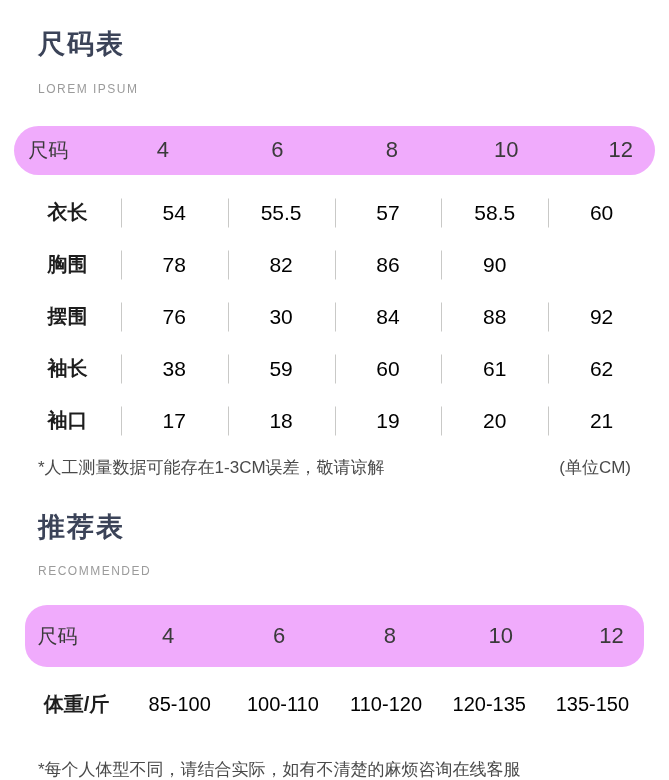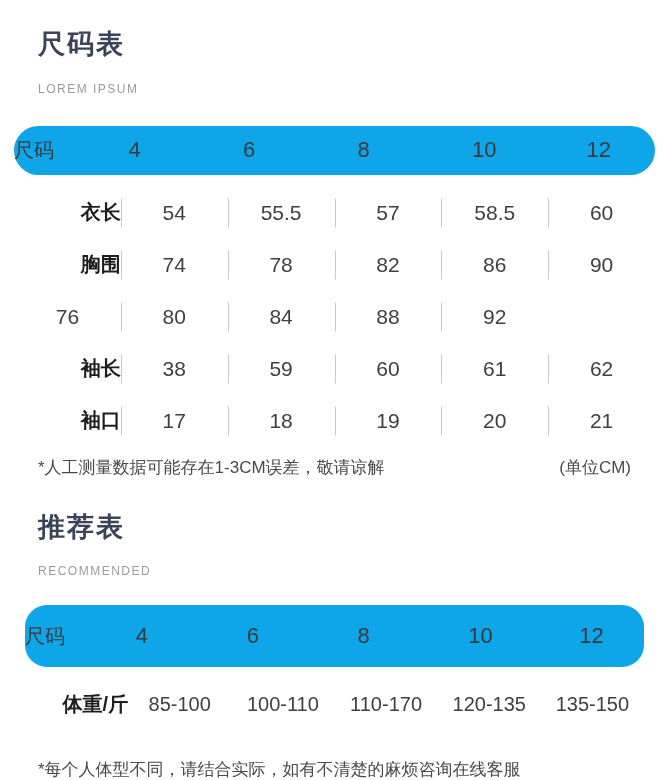--- a/index.html
+++ b/index.html
@@ -19,39 +19,39 @@
     letter-spacing:2px;line-height:1.1;
   }
   .sec-sub{
     margin-top:22px;font-size:12px;color:#9b9b9b;
     letter-spacing:1.5px;
   }
   .sec1 .sec-head{padding-top:30px;}
 
   
   .pill{
-    background:#0ea5e9;
+    background:#f0abfc;
     display:grid;grid-template-columns:repeat(6,1fr);
-    align-items:center;gap:46px;
+    align-items:center;text-align:center;gap:46px;
   }
   .pill .hcell{font-size:20px;color:#3a3a3a;}
   .pill .hcell.num{font-size:22px;}
   .pill1{margin:30px 14px 0 14px;height:49px;border-radius:25px;}
   .pill2{margin:27px 25px 0 25px;height:62px;border-radius:22px;}
 
   
   .rows1{margin:12px 14px 0 14px;}
   .rows2{margin:10px 25px 0 25px;}
   .trow{
     height:52px;
     display:grid;grid-template-columns:repeat(6,1fr);
     align-items:center;text-align:center;
   }
-  .trow .cell{font-size:21px;color:#404040;position:relative;}
-  .trow .cell.label{font-weight:700;font-size:20px;color:#1d1d1d;text-align:right;}
+  .trow .cell{font-size:21px;color:#000000;position:relative;}
+  .trow .cell.label{font-weight:700;font-size:20px;color:#1d1d1d;}
   .rows1 .trow .cell + .cell::before{
     content:"";position:absolute;left:0;top:50%;
     transform:translateY(-50%);
     width:1px;height:29px;background:#c9c9c7;
   }
   .rows2 .trow{height:54px;}
   .rows2 .trow .cell{font-size:20px;}
 
   
   .note-row{
@@ -89,29 +89,29 @@
         <div class="trow">
           <div class="cell label">衣长</div>
           <div class="cell">54</div>
           <div class="cell">55.5</div>
           <div class="cell">57</div>
           <div class="cell">58.5</div>
           <div class="cell">60</div>
         </div>
         <div class="trow">
           <div class="cell label">胸围</div>
-          <div class="cell">74</div>
           <div class="cell">78</div>
           <div class="cell">82</div>
           <div class="cell">86</div>
           <div class="cell">90</div>
         </div>
         <div class="trow">
+          <div class="cell label">摆围</div>
           <div class="cell">76</div>
-          <div class="cell">80</div>
+          <div class="cell">30</div>
           <div class="cell">84</div>
           <div class="cell">88</div>
           <div class="cell">92</div>
         </div>
         <div class="trow">
           <div class="cell label">袖长</div>
           <div class="cell">38</div>
           <div class="cell">59</div>
           <div class="cell">60</div>
           <div class="cell">61</div>
@@ -146,21 +146,21 @@
         <div class="hcell num">8</div>
         <div class="hcell num">10</div>
         <div class="hcell num">12</div>
       </div>
 
     <div class="rows2" id="rows2">
         <div class="trow">
           <div class="cell label">体重/斤</div>
           <div class="cell">85-100</div>
           <div class="cell">100-110</div>
-          <div class="cell">110-170</div>
+          <div class="cell">110-120</div>
           <div class="cell">120-135</div>
           <div class="cell">135-150</div>
         </div>
       </div>
 
     <div class="footnote">*每个人体型不同，请结合实际，如有不清楚的麻烦咨询在线客服</div>
   </div>
 
 </div>
 

